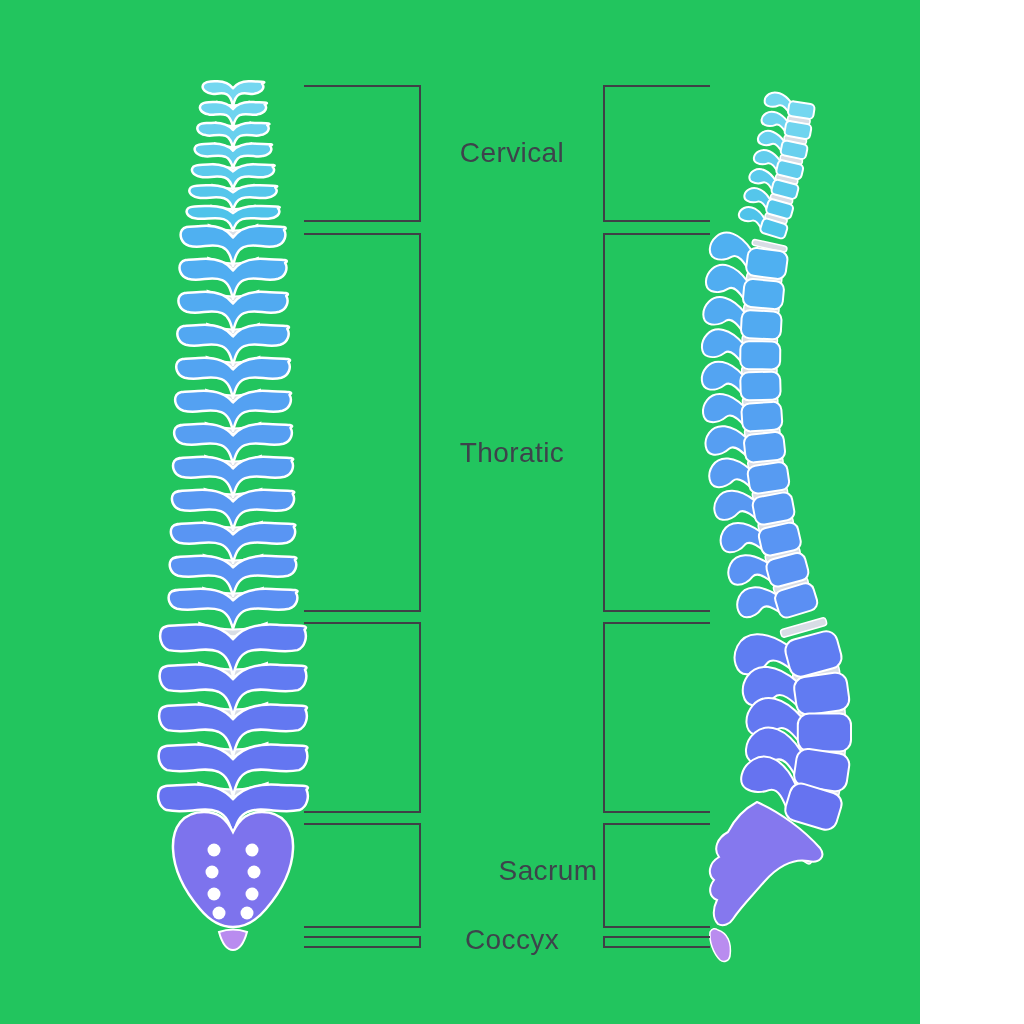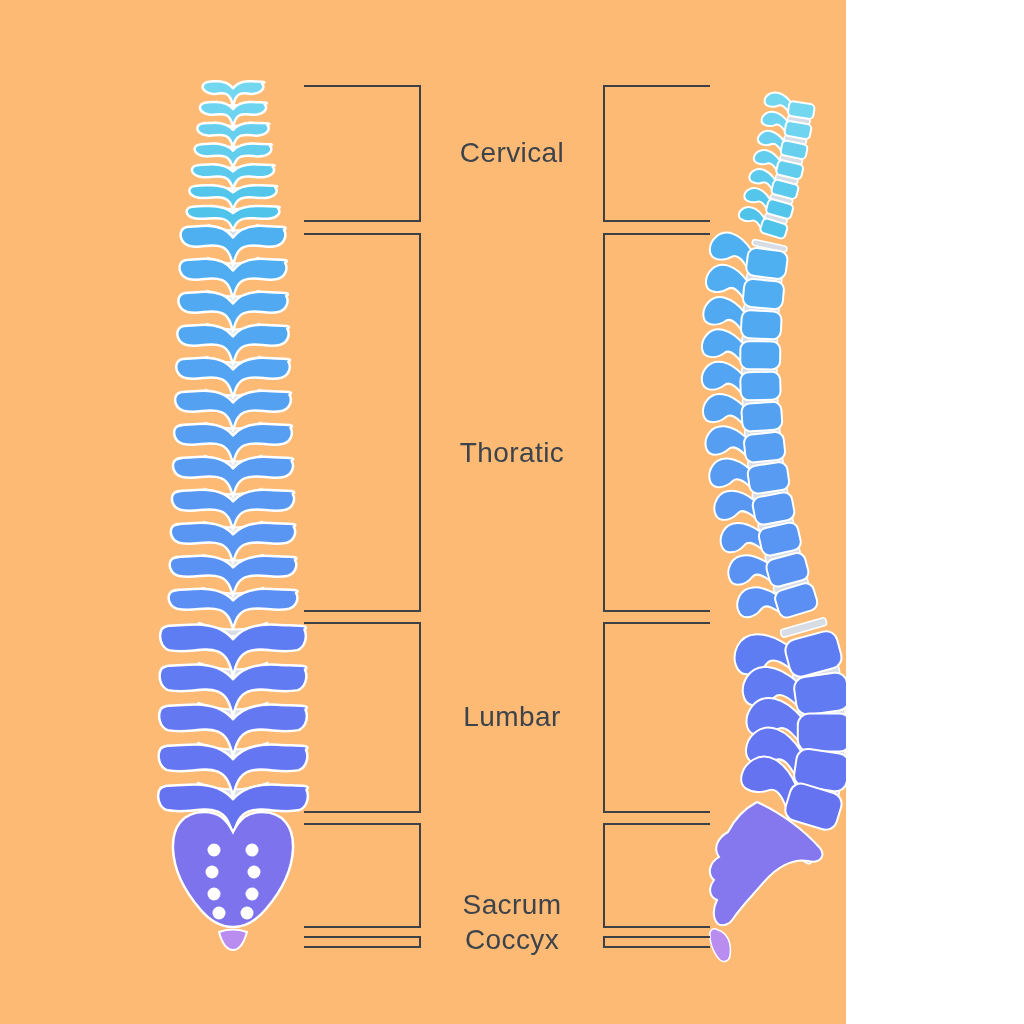--- a/index.html
+++ b/index.html
@@ -1,17 +1,17 @@
 <!DOCTYPE html>
 <html><head>
 <meta charset="utf-8">
 <style>
   html,body{margin:0;padding:0;background:#ffffff;}
   .canvas{
-    position:relative;width:846px;height:1024px;background:#fdba74;
+    position:relative;width:920px;height:1024px;background:#22c55e;
     overflow:hidden;font-family:"Liberation Sans",sans-serif;
   }
   svg.spine-layer{position:absolute;left:0;top:0;width:1024px;height:1024px;pointer-events:none;}
   .bracket{position:absolute;box-sizing:border-box;}
   .bracket.left{left:304px;width:117px;border-top:2px solid;border-bottom:2px solid;border-right:2px solid;}
   .bracket.right{left:603px;width:107px;border-top:2px solid;border-bottom:2px solid;border-left:2px solid;}
   .region-label{
     position:absolute;left:421px;width:182px;height:36px;line-height:36px;
     text-align:center;font-size:28px;font-weight:400;letter-spacing:0.4px;
   }
@@ -224,17 +224,16 @@
   <div class="bracket left" style="top: 936px; height: 12px; border-color: rgb(63, 64, 70);"></div>
 
   <div class="bracket right" style="top: 85px; height: 137px; border-color: rgb(63, 64, 70);"></div>
   <div class="bracket right" style="top: 233px; height: 379px; border-color: rgb(63, 64, 70);"></div>
   <div class="bracket right" style="top: 622px; height: 191px; border-color: rgb(63, 64, 70);"></div>
   <div class="bracket right" style="top: 823px; height: 105px; border-color: rgb(63, 64, 70);"></div>
   <div class="bracket right" style="top: 936px; height: 12px; border-color: rgb(63, 64, 70);"></div>
 
   <div class="region-label" style="top: 135px; color: rgb(61, 67, 75);">Cervical</div>
   <div class="region-label" style="top: 402px; color: rgb(61, 67, 75); margin-top: 33px;">Thoratic</div>
-  <div class="region-label" style="top: 699px; color: rgb(61, 67, 75);">Lumbar</div>
-  <div class="region-label" style="top: 887px; color: rgb(61, 67, 75);">Sacrum</div>
+  <div class="region-label" style="top: 853px; color: rgb(61, 67, 75); margin-left: 36px;">Sacrum</div>
   <div class="region-label" style="top: 922px; color: rgb(61, 67, 75);">Coccyx</div>
 
 </div>
 
 </body></html>

